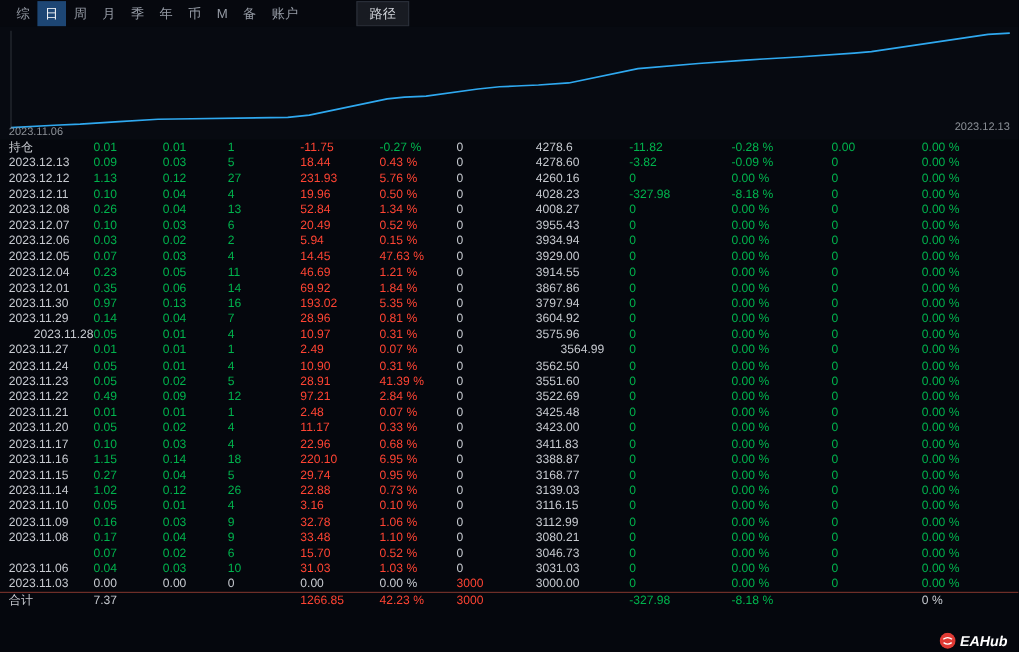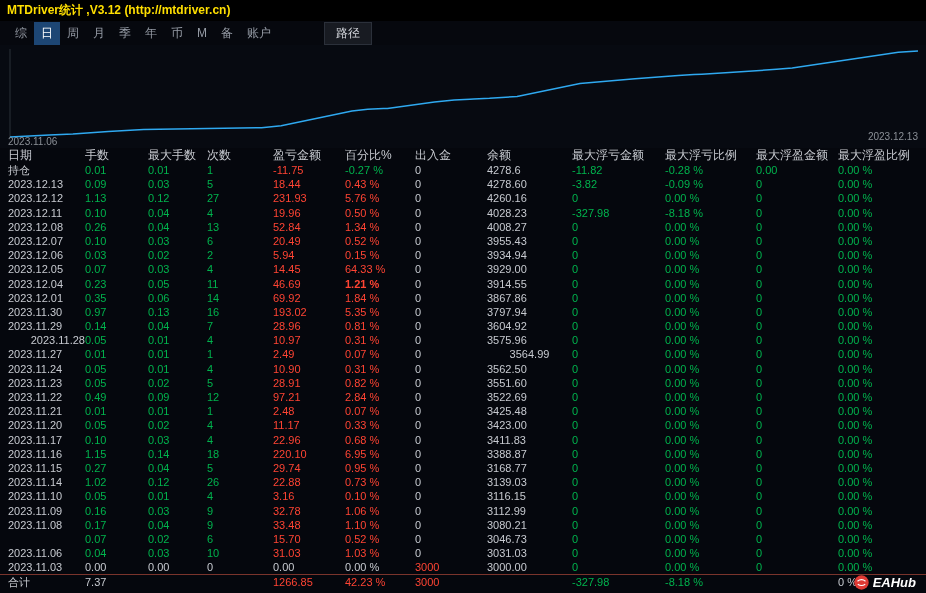--- a/index.html
+++ b/index.html
@@ -33,23 +33,20 @@
   .total-row { font-size:11px; height:16px; line-height:15px; border-top:1px solid #7a342c; color:#c7cad0; }
 
   .eahub { position:absolute; right:10px; bottom:3px; display:flex; align-items:center; gap:4px; }
   .eahub-text { color:#ffffff; font-size:13px; font-weight:bold; font-style:italic; }
 </style>
 </head>
 <body>
 
 <div class="app">
 
-  <div class="titlebar">
-    <span>MTDriver统计 ,V3.12 (http://mtdriver.cn)</span>
-  </div>
 
   <div class="menubar">
     <div class="tabs">
         <span class="tab">综</span>
         <span class="tab active">日</span>
         <span class="tab">周</span>
         <span class="tab">月</span>
         <span class="tab">季</span>
         <span class="tab">年</span>
         <span class="tab">币</span>
@@ -62,34 +59,20 @@
 
   <div class="chart">
     <svg width="926" height="103" viewBox="0 0 926 103">
       <line x1="10" y1="4" x2="10" y2="93" stroke="#2b3038" stroke-width="1"></line>
       <polyline fill="none" stroke-width="1.5" points="10.0,92.0 49.3,89.9 72.9,88.9 108.3,86.6 143.6,84.4 159.4,84.2 261.6,82.7 281.2,80.7 352.0,65.9 367.7,64.3 383.4,63.6 387.4,63.4 434.5,56.9 454.2,54.9 469.9,54.2 473.8,54.0 489.5,53.3 517.1,51.4 580.0,38.4 635.0,33.7 678.2,30.6 693.9,29.6 701.8,29.2 725.4,27.8 776.5,24.3 792.2,22.9 898.3,7.3 918.0,6.1" stroke="#2fa9f0"></polyline>
     </svg>
     <div class="axis-label left">2023.11.06</div>
     <div class="axis-label right">2023.12.13</div>
   </div>
 
-  <div class="thead">
-      <div>日期</div>
-      <div>手数</div>
-      <div>最大手数</div>
-      <div>次数</div>
-      <div>盈亏金额</div>
-      <div>百分比%</div>
-      <div>出入金</div>
-      <div>余额</div>
-      <div>最大浮亏金额</div>
-      <div>最大浮亏比例</div>
-      <div>最大浮盈金额</div>
-      <div>最大浮盈比例</div>
-    </div>
   <div>
       <div class="trow">
         <div style="color: rgb(199, 202, 208);">持仓</div>
         <div style="color: rgb(0, 179, 77);">0.01</div>
         <div style="color: rgb(0, 179, 77);">0.01</div>
         <div style="color: rgb(0, 179, 77);">1</div>
         <div style="color: rgb(255, 68, 51);">-11.75</div>
         <div style="color: rgb(0, 179, 77);">-0.27 %</div>
         <div style="color: rgb(199, 202, 208);">0</div>
         <div style="color: rgb(199, 202, 208);">4278.6</div>
@@ -181,35 +164,35 @@
         <div style="color: rgb(0, 179, 77);">0.00 %</div>
         <div style="color: rgb(0, 179, 77);">0</div>
         <div style="color: rgb(0, 179, 77);">0.00 %</div>
       </div>
       <div class="trow">
         <div style="color: rgb(199, 202, 208);">2023.12.05</div>
         <div style="color: rgb(0, 179, 77);">0.07</div>
         <div style="color: rgb(0, 179, 77);">0.03</div>
         <div style="color: rgb(0, 179, 77);">4</div>
         <div style="color: rgb(255, 68, 51);">14.45</div>
-        <div style="color: rgb(255, 68, 51);">64.33 %</div>
+        <div style="color: rgb(255, 68, 51);">47.63 %</div>
         <div style="color: rgb(199, 202, 208);">0</div>
         <div style="color: rgb(199, 202, 208);">3929.00</div>
         <div style="color: rgb(0, 179, 77);">0</div>
         <div style="color: rgb(0, 179, 77);">0.00 %</div>
         <div style="color: rgb(0, 179, 77);">0</div>
         <div style="color: rgb(0, 179, 77);">0.00 %</div>
       </div>
       <div class="trow">
         <div style="color: rgb(199, 202, 208);">2023.12.04</div>
         <div style="color: rgb(0, 179, 77);">0.23</div>
         <div style="color: rgb(0, 179, 77);">0.05</div>
         <div style="color: rgb(0, 179, 77);">11</div>
         <div style="color: rgb(255, 68, 51);">46.69</div>
-        <div style="color: rgb(255, 68, 51); font-weight: bold;">1.21 %</div>
+        <div style="color: rgb(255, 68, 51);">1.21 %</div>
         <div style="color: rgb(199, 202, 208);">0</div>
         <div style="color: rgb(199, 202, 208);">3914.55</div>
         <div style="color: rgb(0, 179, 77);">0</div>
         <div style="color: rgb(0, 179, 77);">0.00 %</div>
         <div style="color: rgb(0, 179, 77);">0</div>
         <div style="color: rgb(0, 179, 77);">0.00 %</div>
       </div>
       <div class="trow">
         <div style="color: rgb(199, 202, 208);">2023.12.01</div>
         <div style="color: rgb(0, 179, 77);">0.35</div>
@@ -293,21 +276,21 @@
         <div style="color: rgb(0, 179, 77);">0.00 %</div>
         <div style="color: rgb(0, 179, 77);">0</div>
         <div style="color: rgb(0, 179, 77);">0.00 %</div>
       </div>
       <div class="trow">
         <div style="color: rgb(199, 202, 208);">2023.11.23</div>
         <div style="color: rgb(0, 179, 77);">0.05</div>
         <div style="color: rgb(0, 179, 77);">0.02</div>
         <div style="color: rgb(0, 179, 77);">5</div>
         <div style="color: rgb(255, 68, 51);">28.91</div>
-        <div style="color: rgb(255, 68, 51);">0.82 %</div>
+        <div style="color: rgb(255, 68, 51);">41.39 %</div>
         <div style="color: rgb(199, 202, 208);">0</div>
         <div style="color: rgb(199, 202, 208);">3551.60</div>
         <div style="color: rgb(0, 179, 77);">0</div>
         <div style="color: rgb(0, 179, 77);">0.00 %</div>
         <div style="color: rgb(0, 179, 77);">0</div>
         <div style="color: rgb(0, 179, 77);">0.00 %</div>
       </div>
       <div class="trow">
         <div style="color: rgb(199, 202, 208);">2023.11.22</div>
         <div style="color: rgb(0, 179, 77);">0.49</div>

